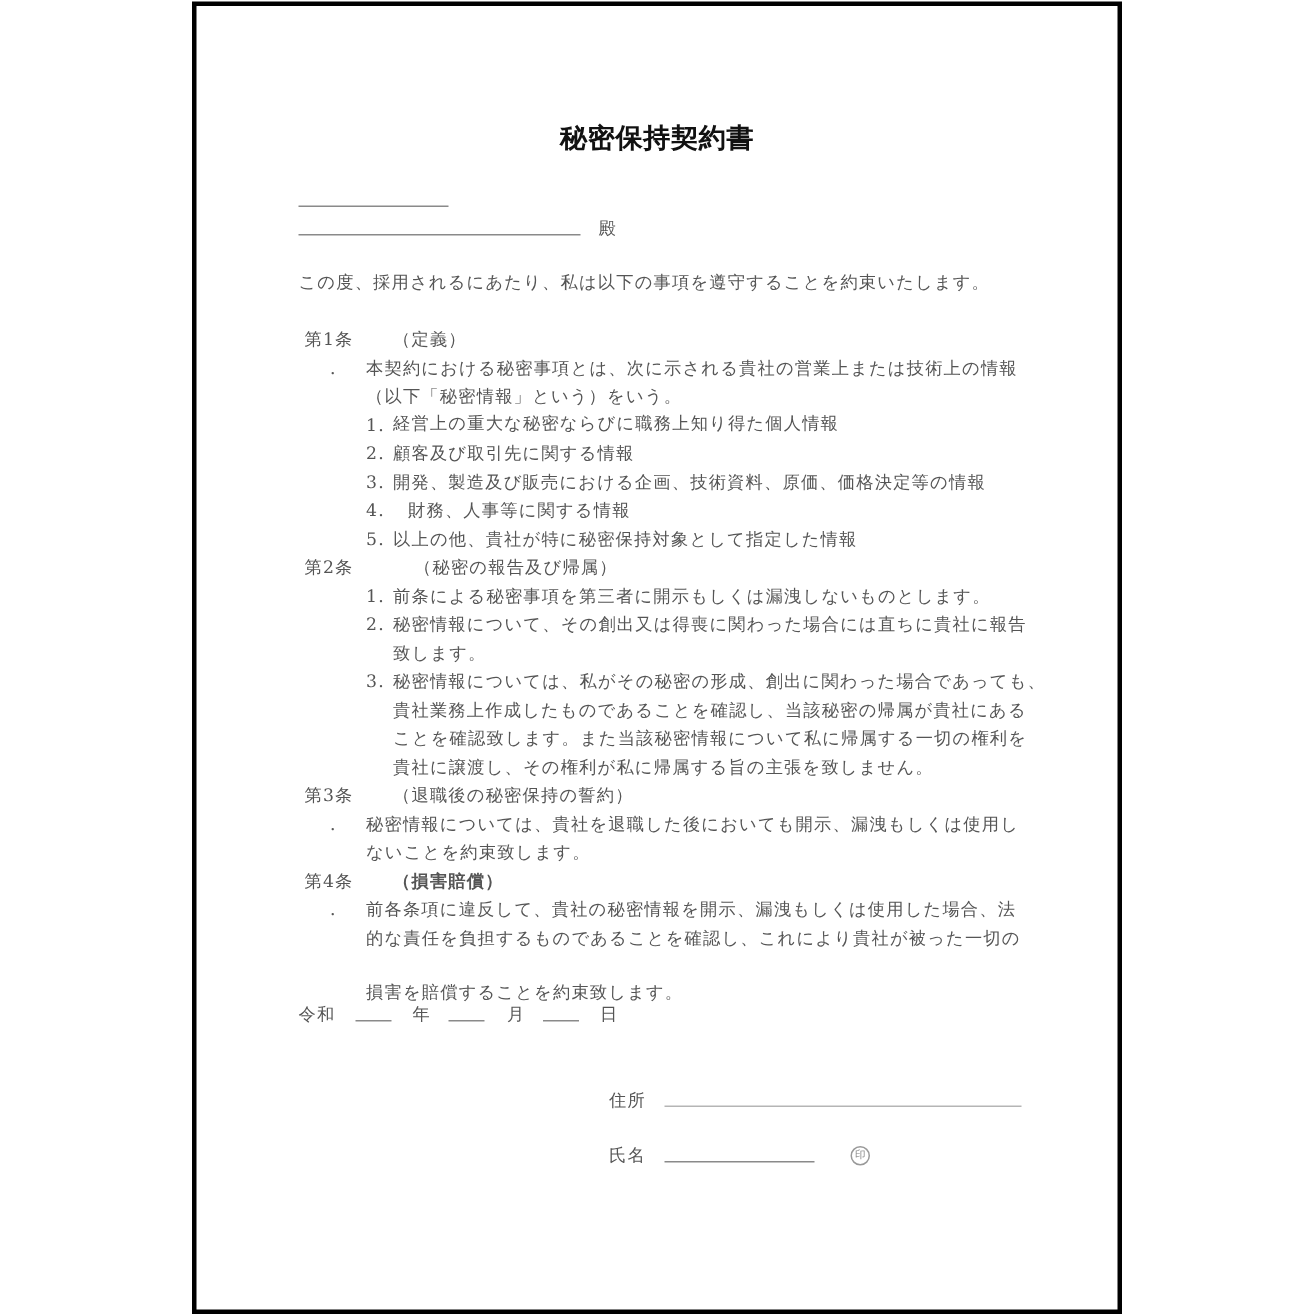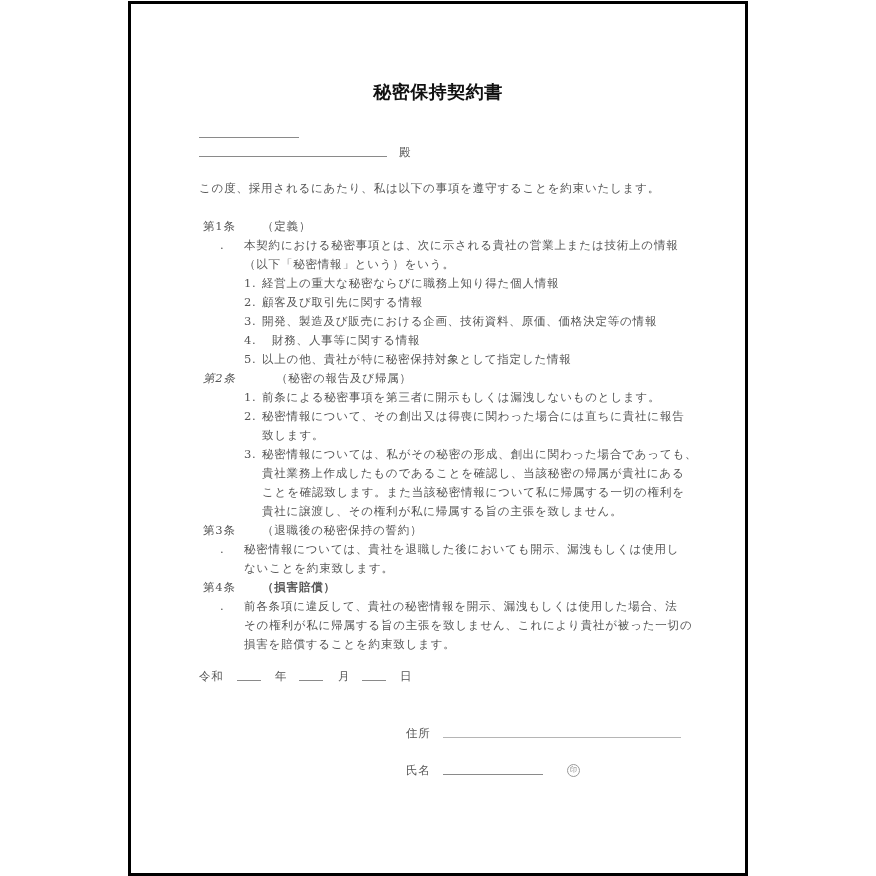--- a/index.html
+++ b/index.html
@@ -74,21 +74,21 @@
 <div class="txt" style="left:262px;top:274px;font-family:Liberation Mono, monospace;">経営上の重大な秘密ならびに職務上知り得た個人情報</div>
 <div class="txt" style="left:244px;top:293px;">2.</div>
 <div class="txt" style="left:262px;top:293px;">顧客及び取引先に関する情報</div>
 <div class="txt" style="left:244px;top:312px;">3.</div>
 <div class="txt" style="left:262px;top:312px;">開発、製造及び販売における企画、技術資料、原価、価格決定等の情報</div>
 <div class="txt" style="left:244px;top:331px;">4.</div>
 <div class="txt" style="left:272px;top:331px;">財務、人事等に関する情報</div>
 <div class="txt" style="left:244px;top:350px;">5.</div>
 <div class="txt" style="left:262px;top:350px;">以上の他、貴社が特に秘密保持対象として指定した情報</div>
 
-<div class="txt art-head" style="left:203px;top:369px;font-style:italic;">第2条</div>
+<div class="txt art-head" style="left:203px;top:369px;">第2条</div>
 <div class="txt" style="left:276px;top:369px;">（秘密の報告及び帰属）</div>
 
 <div class="txt" style="left:244px;top:388px;">1.</div>
 <div class="txt" style="left:262px;top:388px;">前条による秘密事項を第三者に開示もしくは漏洩しないものとします。</div>
 
 <div class="txt" style="left:244px;top:407px;">2.</div>
 <div class="txt" style="left:262px;top:407px;">秘密情報について、その創出又は得喪に関わった場合には直ちに貴社に報告</div>
 <div class="txt" style="left:262px;top:426px;">致します。</div>
 
 <div class="txt" style="left:244px;top:445px;">3.</div>
@@ -100,22 +100,22 @@
 <div class="txt art-head" style="left:203px;top:521px;">第3条</div>
 <div class="txt" style="left:262px;top:521px;">（退職後の秘密保持の誓約）</div>
 <div class="txt" style="left:220px;top:540px;">.</div>
 <div class="txt" style="left:244px;top:540px;">秘密情報については、貴社を退職した後においても開示、漏洩もしくは使用し</div>
 <div class="txt" style="left:244px;top:559px;">ないことを約束致します。</div>
 
 <div class="txt art-head" style="left:203px;top:578px;">第4条</div>
 <div class="txt" style="left:262px;top:578px;font-weight:bold;">（損害賠償）</div>
 <div class="txt" style="left:220px;top:597px;">.</div>
 <div class="txt" style="left:244px;top:597px;">前各条項に違反して、貴社の秘密情報を開示、漏洩もしくは使用した場合、法</div>
-<div class="txt" style="left:244px;top:616px;">その権利が私に帰属する旨の主張を致しません、これにより貴社が被った一切の</div>
-<div class="txt" style="left:244px;top:635px;text-align:center;">損害を賠償することを約束致します。</div>
+<div class="txt" style="left:244px;top:616px;">的な責任を負担するものであることを確認し、これにより貴社が被った一切の</div>
+<div class="txt" style="left:244px;top:652px;text-align:center;">損害を賠償することを約束致します。</div>
 
 <div class="txt" style="left:199px;top:667px;">令和</div>
 <div class="hline" style="left:237px;top:680px;width:24px;"></div>
 <div class="txt" style="left:275px;top:667px;">年</div>
 <div class="hline" style="left:299px;top:680px;width:24px;"></div>
 <div class="txt" style="left:338px;top:667px;">月</div>
 <div class="hline" style="left:362px;top:680px;width:24px;"></div>
 <div class="txt" style="left:400px;top:667px;">日</div>
 
 <div class="txt" style="left:406px;top:724px;">住所</div>

